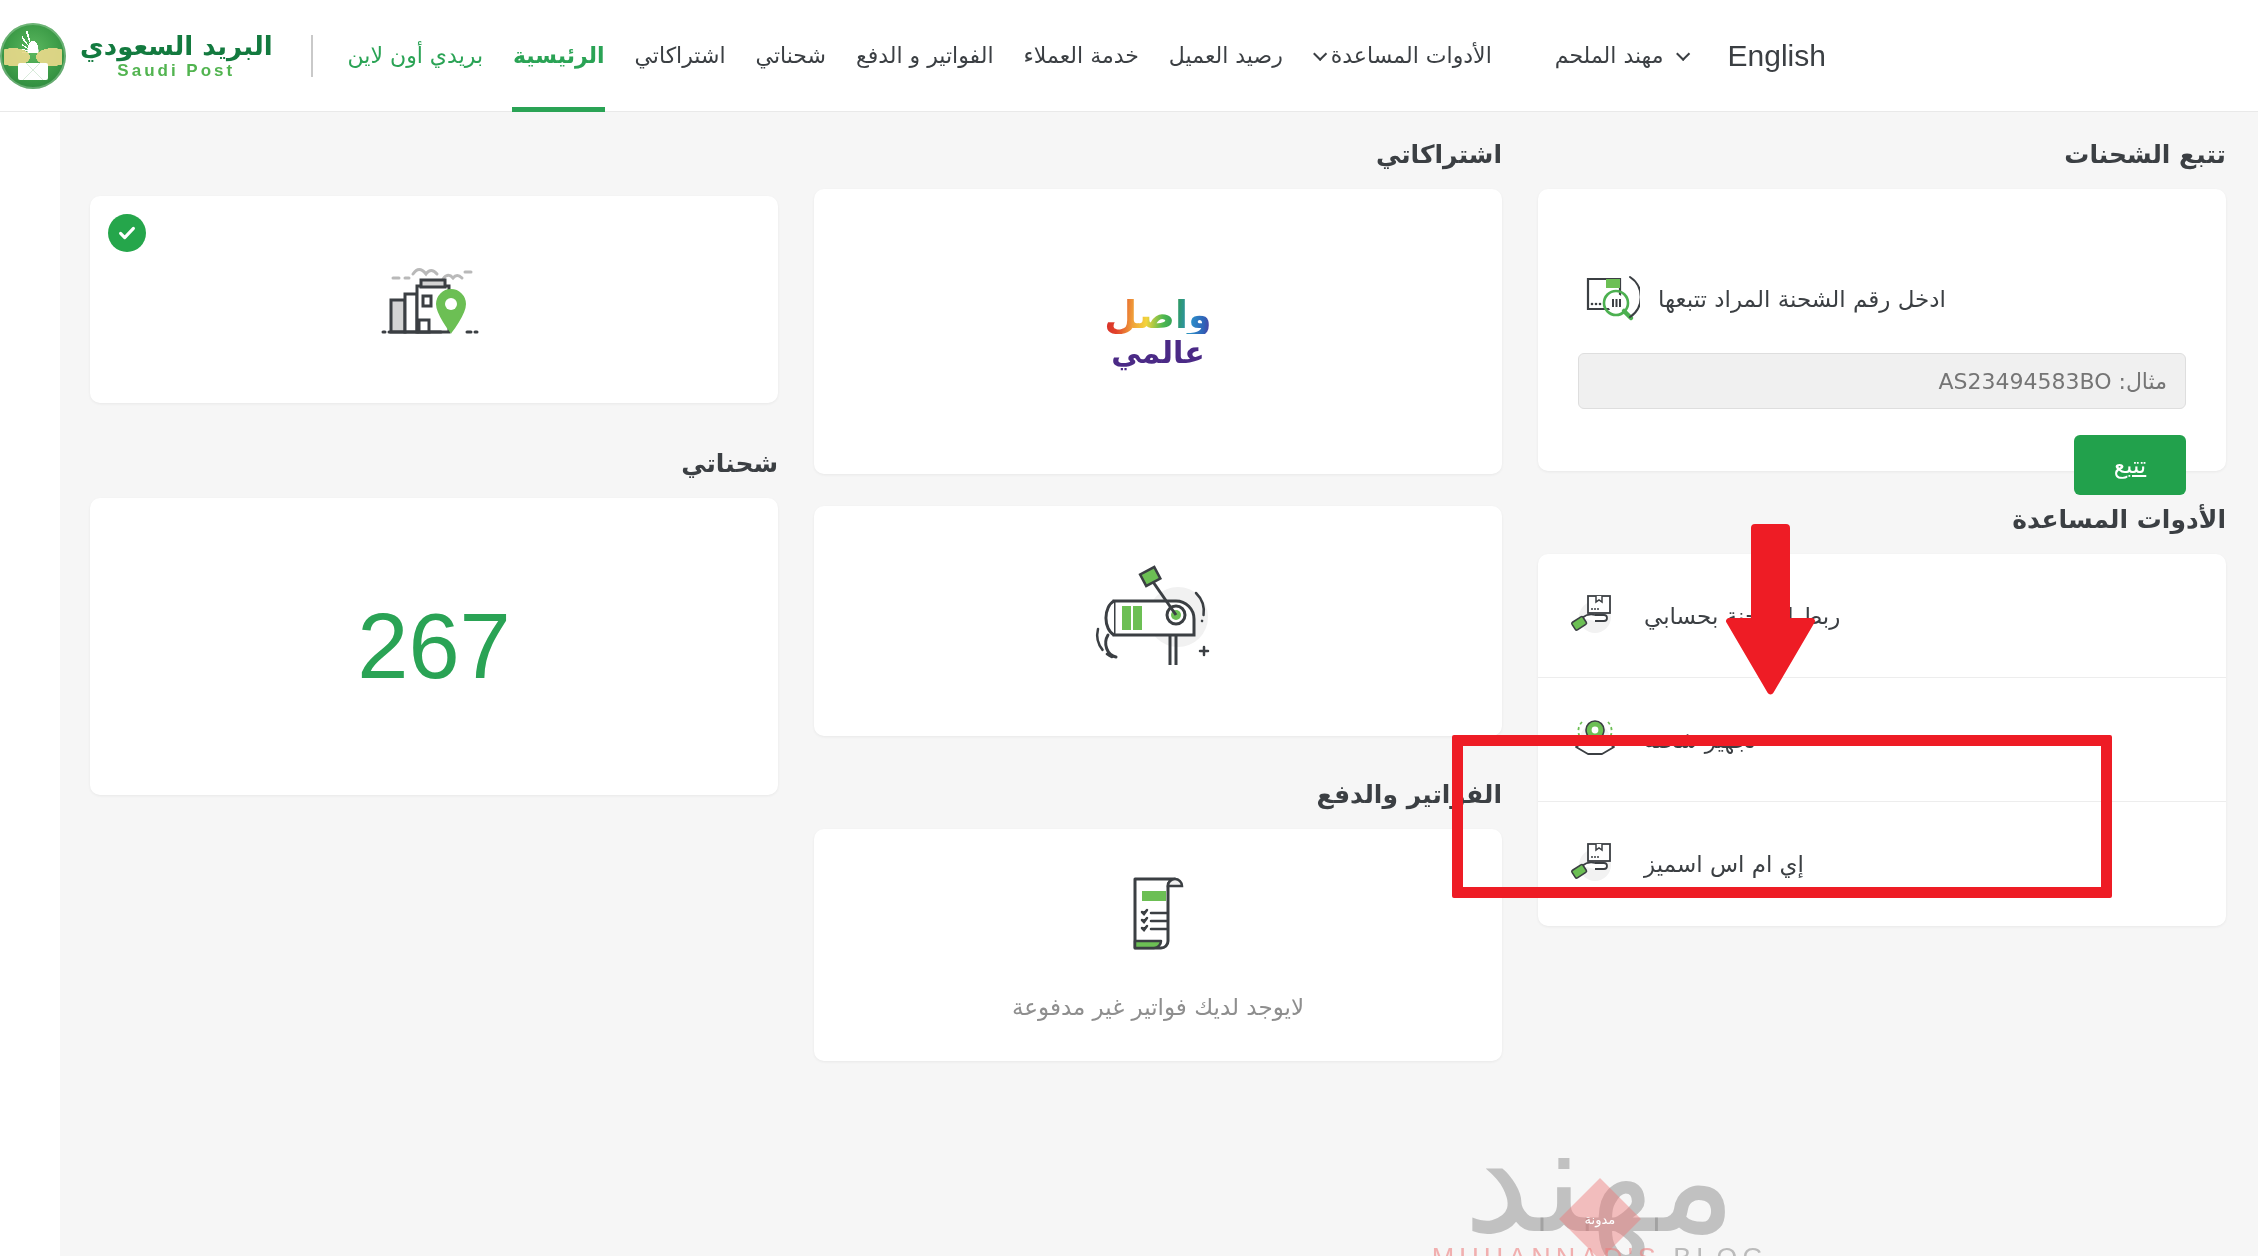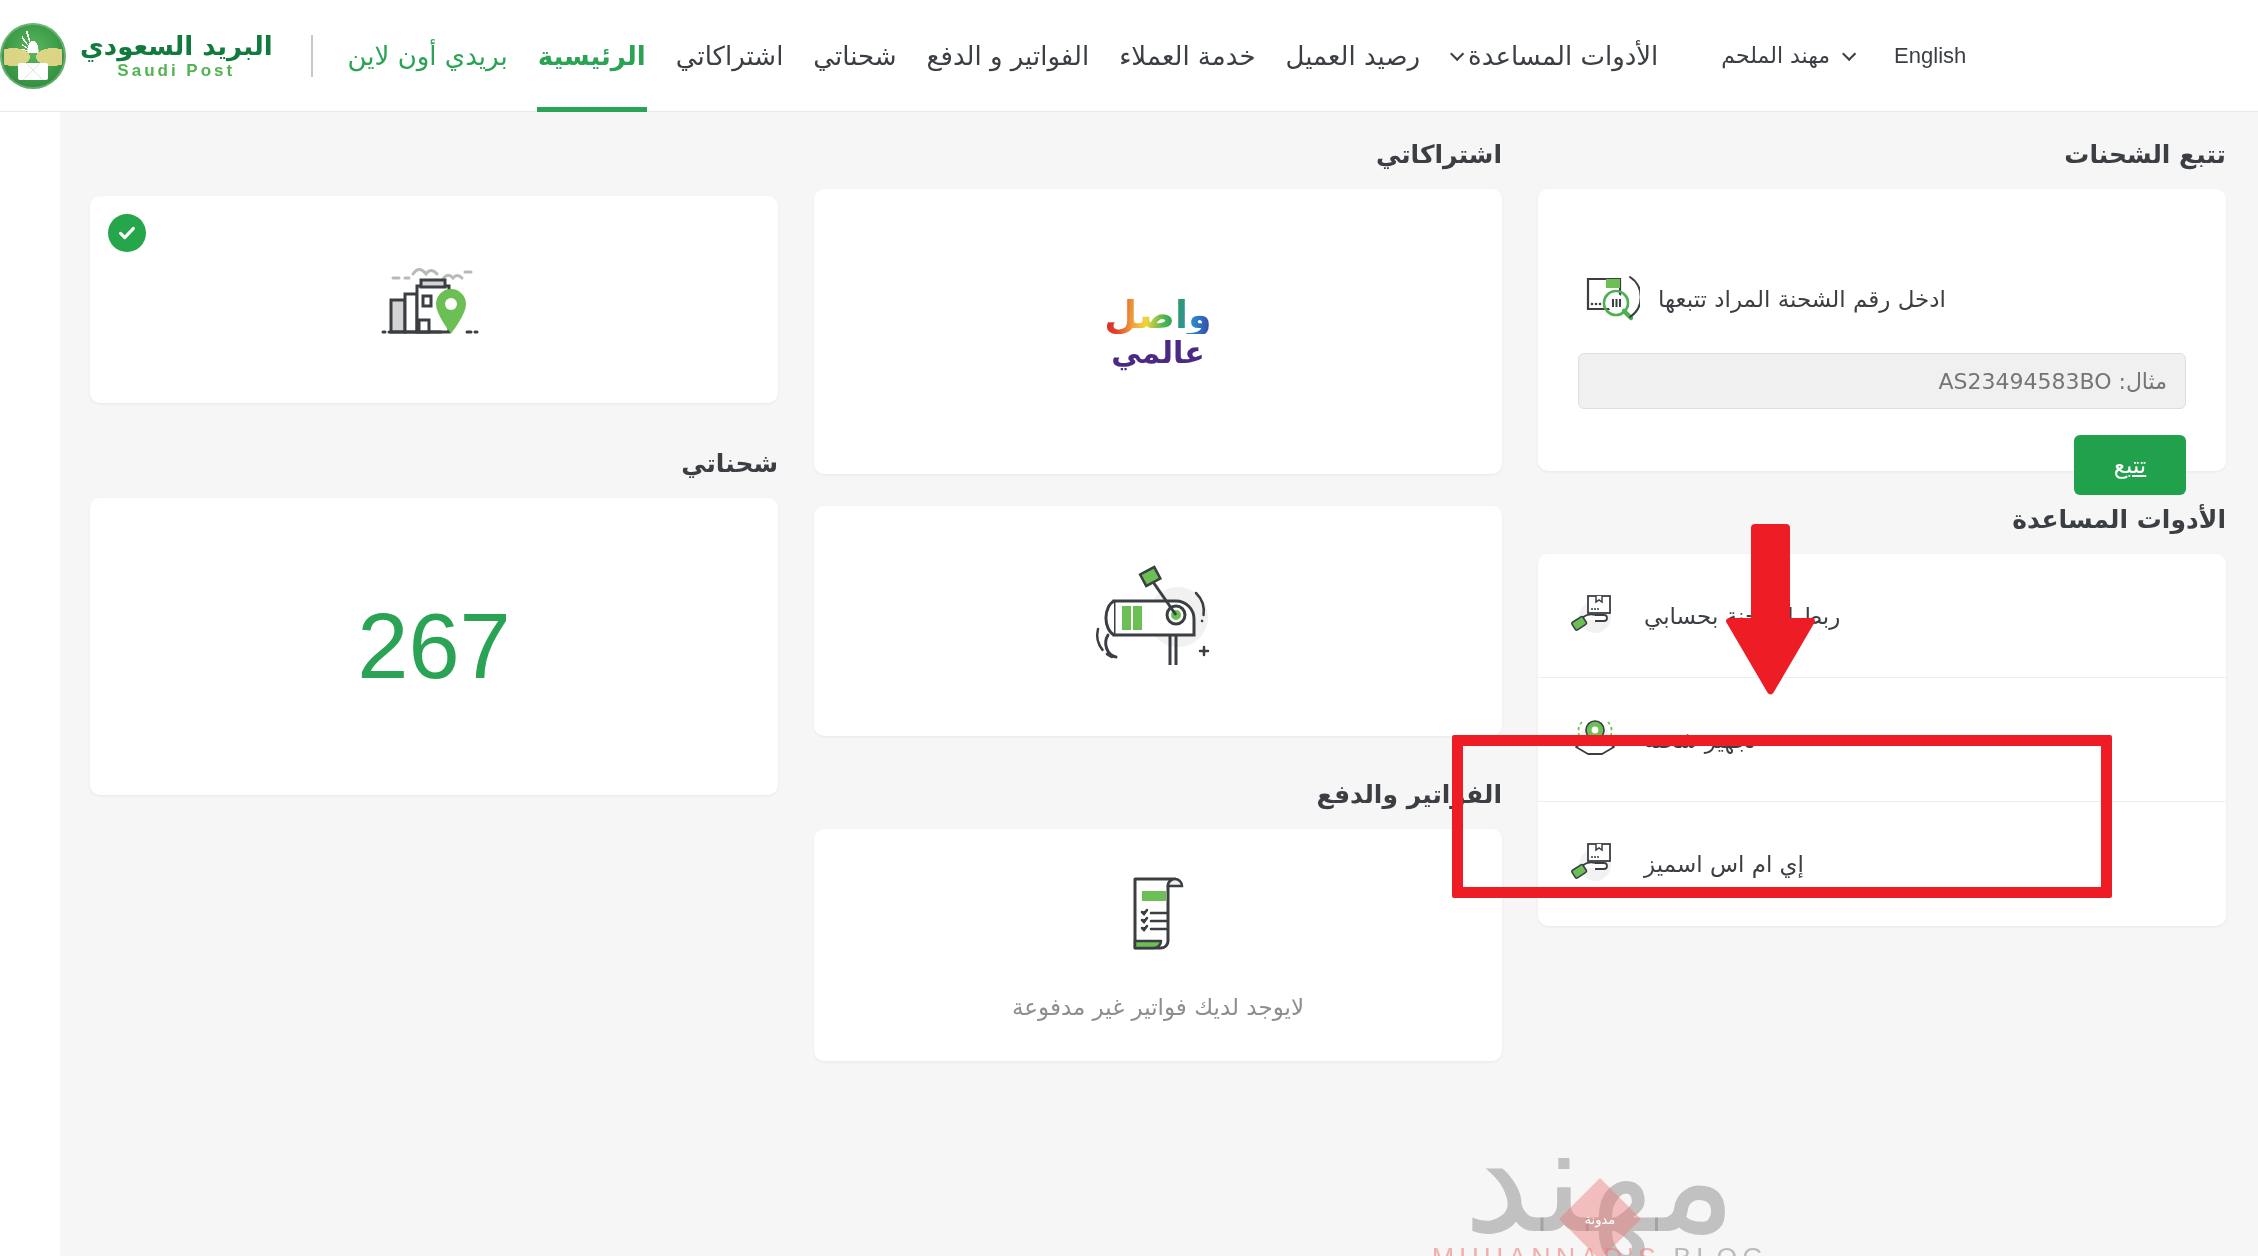--- a/index.html
+++ b/index.html
@@ -67,42 +67,42 @@
   }
 
   .nav {
     display: flex; flex-direction: row-reverse; align-items: center;
     margin-right: 8px; height: 112px;
   }
   .nav-item {
     position: relative; height: 112px;
     display: flex; align-items: center; gap: 8px;
     padding: 0 15px;
-    font-size: 26px; color: #3b3f43; white-space: nowrap;
+    font-size: 22px; color: #3b3f43; white-space: nowrap;
     cursor: pointer;
   }
   .nav-item.green { color: #2aa355; }
   .nav-item.active { color: #2aa355; font-weight: bold; }
   .nav-item.active::after {
     content: ""; position: absolute; left: 14px; right: 14px; bottom: 0;
     height: 5px; background: #2aa355;
   }
   .chev {
     display: inline-block; width: 10px; height: 10px;
     border-right: 2.5px solid #3b3f43; border-bottom: 2.5px solid #3b3f43;
     transform: rotate(45deg) translateY(-3px); flex: none;
   }
 
   .header-right { margin-left: 40px; display: flex; flex-direction: row-reverse;
     align-items: center; gap: 42px; }
   .user-menu {
     display: flex; flex-direction: row-reverse; align-items: center; gap: 12px;
     font-size: 22px; color: #3b3f43; cursor: pointer;
   }
-  .lang-toggle { font-size: 22px; color: #3b3f43; cursor: pointer;
+  .lang-toggle { font-size: 30px; color: #3b3f43; cursor: pointer;
     font-family: "Liberation Sans", sans-serif; }
 
   
   .page {
     position: absolute; top: 112px; left: 60px;
     width: 2198px; height: 1144px;
     background: #f6f6f6;
   }
   .grid {
     position: absolute; top: 0; left: 0; right: 0;

